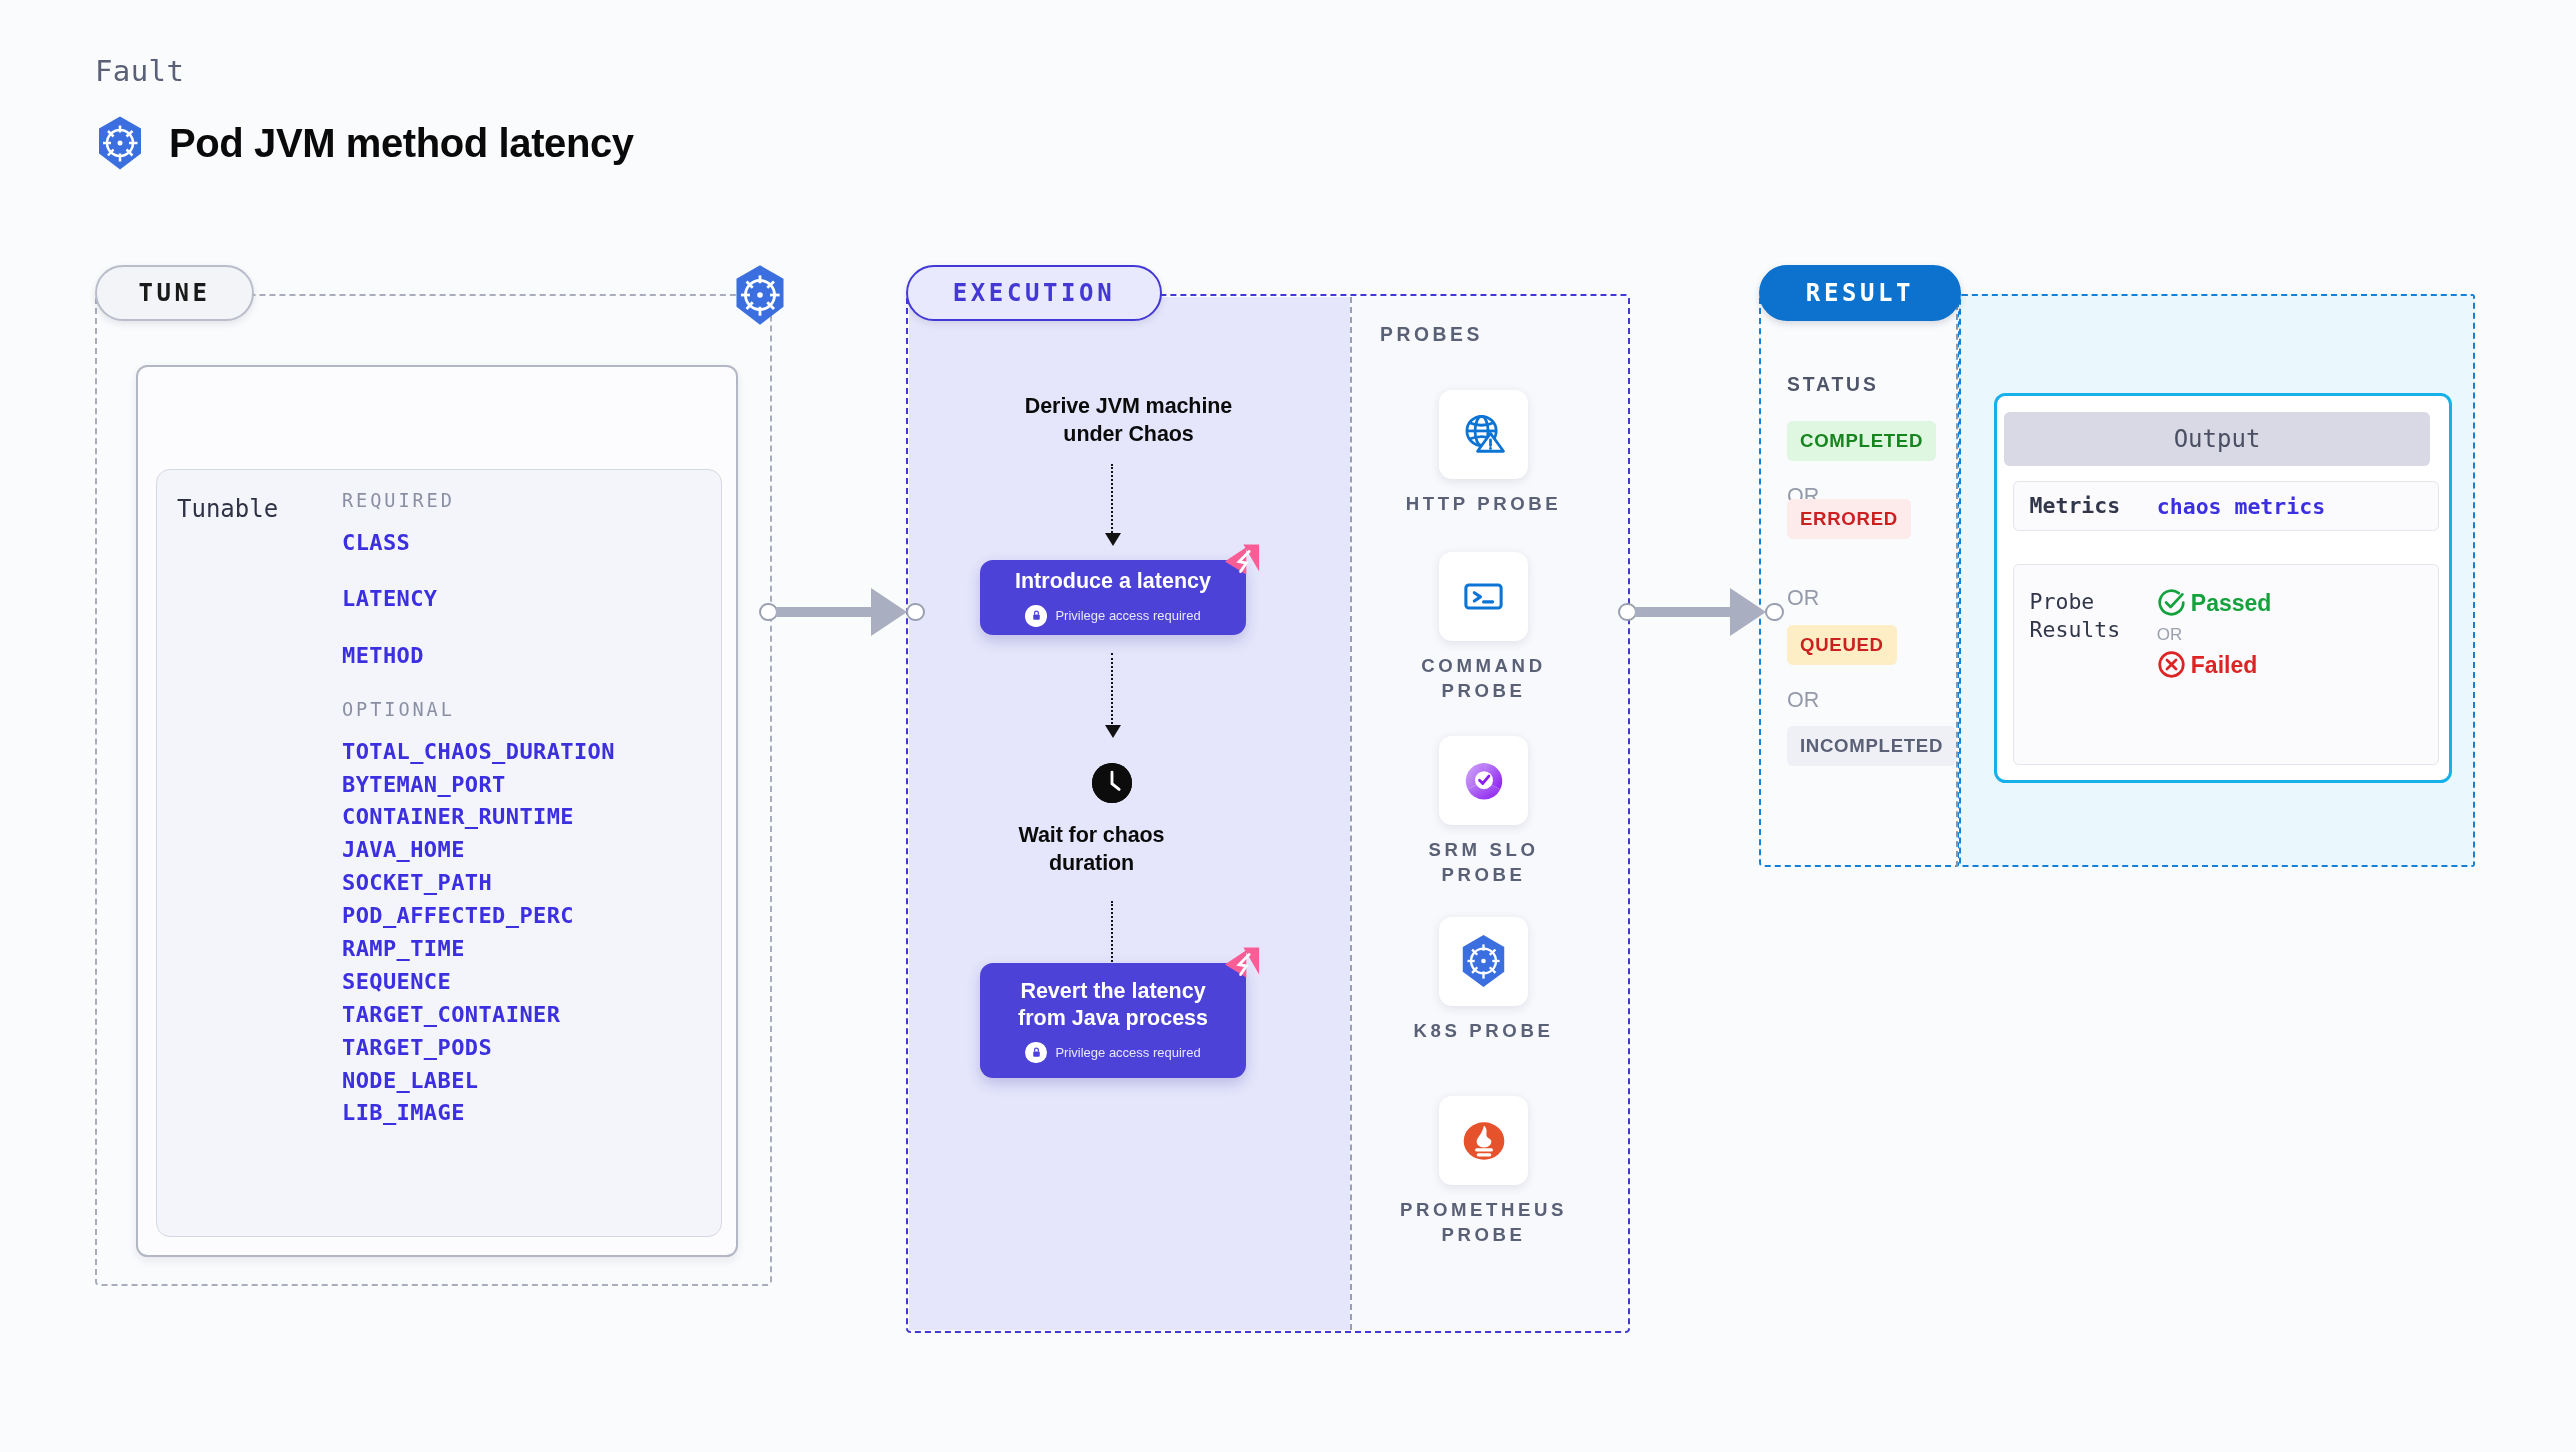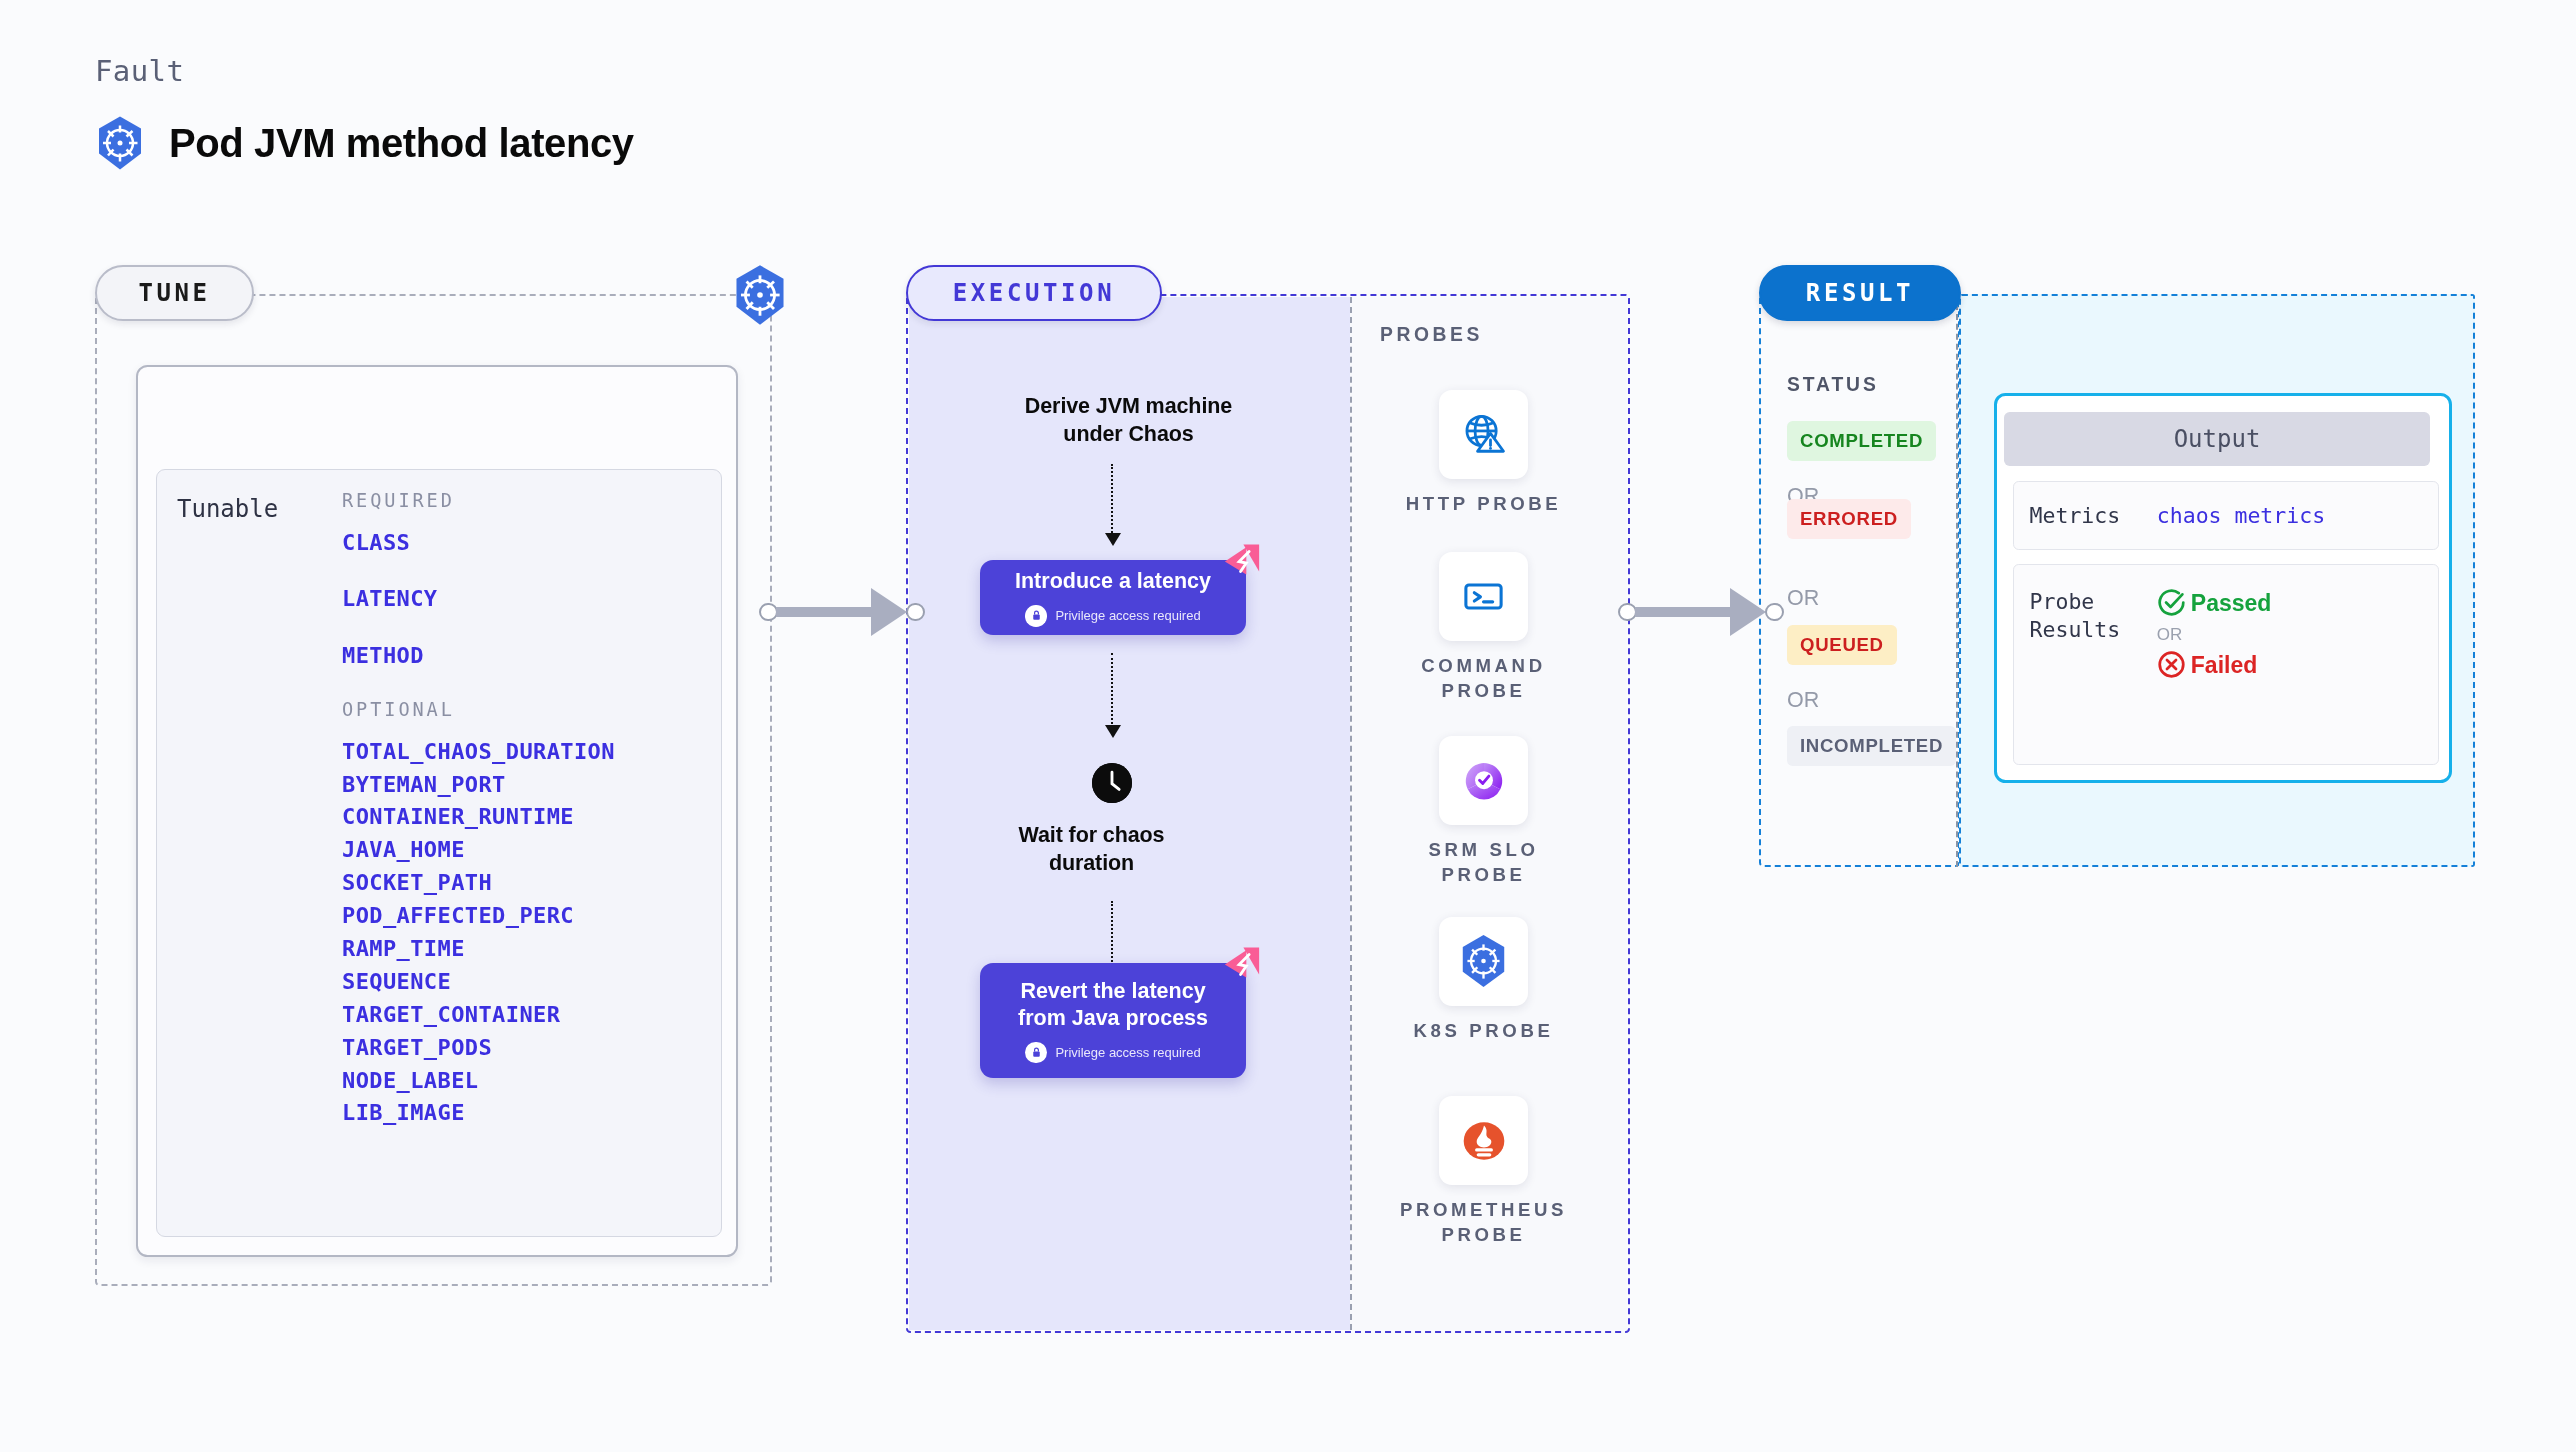--- a/index.html
+++ b/index.html
@@ -62,21 +62,21 @@
     box-shadow: 0 3.6px 10px rgba(30,30,60,.08);
   }
   .inputs-header {
     position: absolute; left: 18px; top: 18px; width: 566px; height: 67px;
     background: #d8d9e4; border-radius: 6.4px;
     display: flex; align-items: center; justify-content: center;
     font-family: "DejaVu Sans Mono", monospace; font-size: 27px; font-weight: 700; color: #2c3040;
   }
   .inputs-body {
     position: absolute; left: 18px; top: 102px; width: 566px; height: 768px;
-    background: #f4f5fa; border: 1.4px solid #d5d8e2; border-radius: 9px;
+    background: #f4f5fa; border: 1.4px solid #d5d8e2; border-radius: 14px;
   }
   .tunable-label {
     position: absolute; left: 20px; top: 25px;
     font-family: "DejaVu Sans Mono", monospace; font-size: 24px; color: #2e3244;
   }
   .param-col { position: absolute; left: 185px; top: 20px; width: 373px; }
   .group-label {
     font-family: "DejaVu Sans Mono", monospace; font-size: 18.6px;
     color: #8a8fa3; letter-spacing: 2.9px; margin-bottom: 18.6px;
   }
@@ -501,21 +501,21 @@
   </div>
   <div class="or-text" style="top:688px;">OR</div>
   <div class="status-chip" style="top:726px; background:#eef0f5; color:#5a6076;">
     <span>INCOMPLETED</span>
   </div>
 
   <div class="output-region"></div>
   <div class="output-card">
     <div class="output-header">Output</div>
 
-    <div class="output-row" style="top:85px; height:69px;">
+    <div class="output-row" style="top:85px; height:50px;font-weight:bold;">
       <div class="out-key">Metrics</div>
       <div class="out-link">chaos metrics</div>
     </div>
 
     <div class="output-row" style="top:168px; height:201px; align-items:flex-start; padding-top:23px;">
       <div class="out-key">
         <div>Probe</div>
         <div>Results</div>
       </div>
       <div class="pr-stack">

